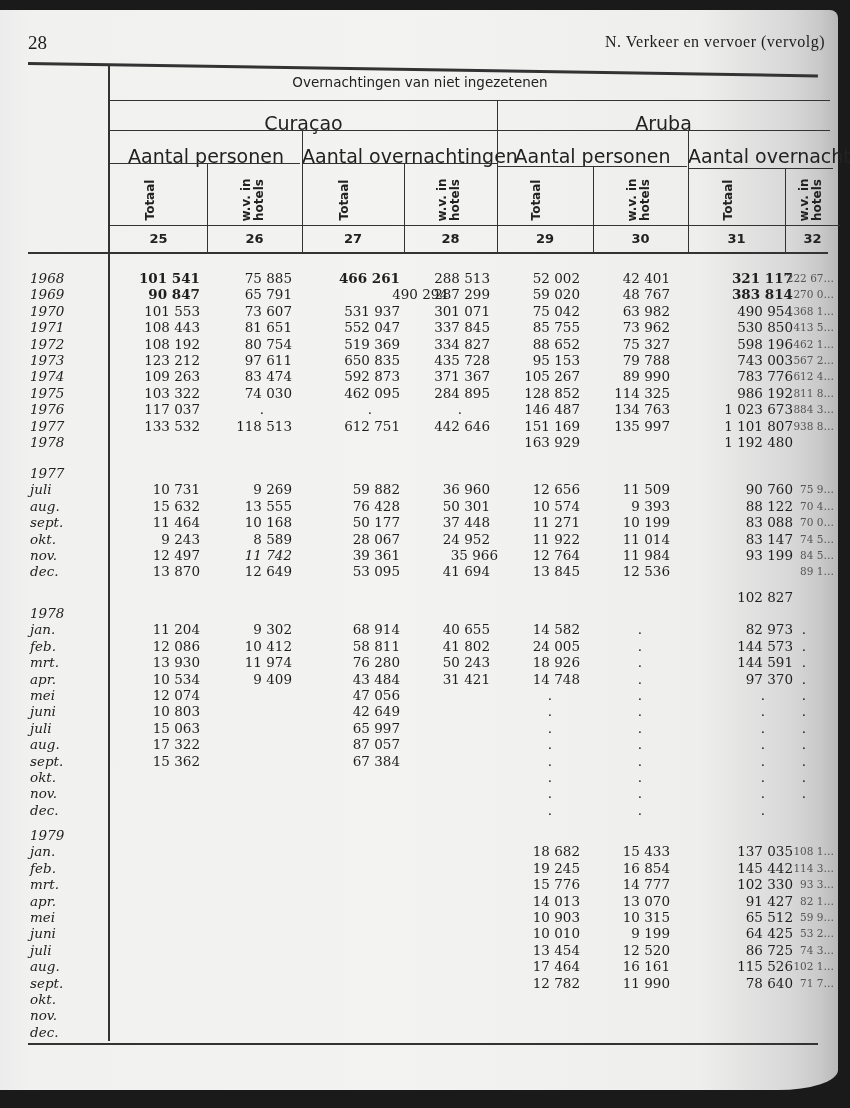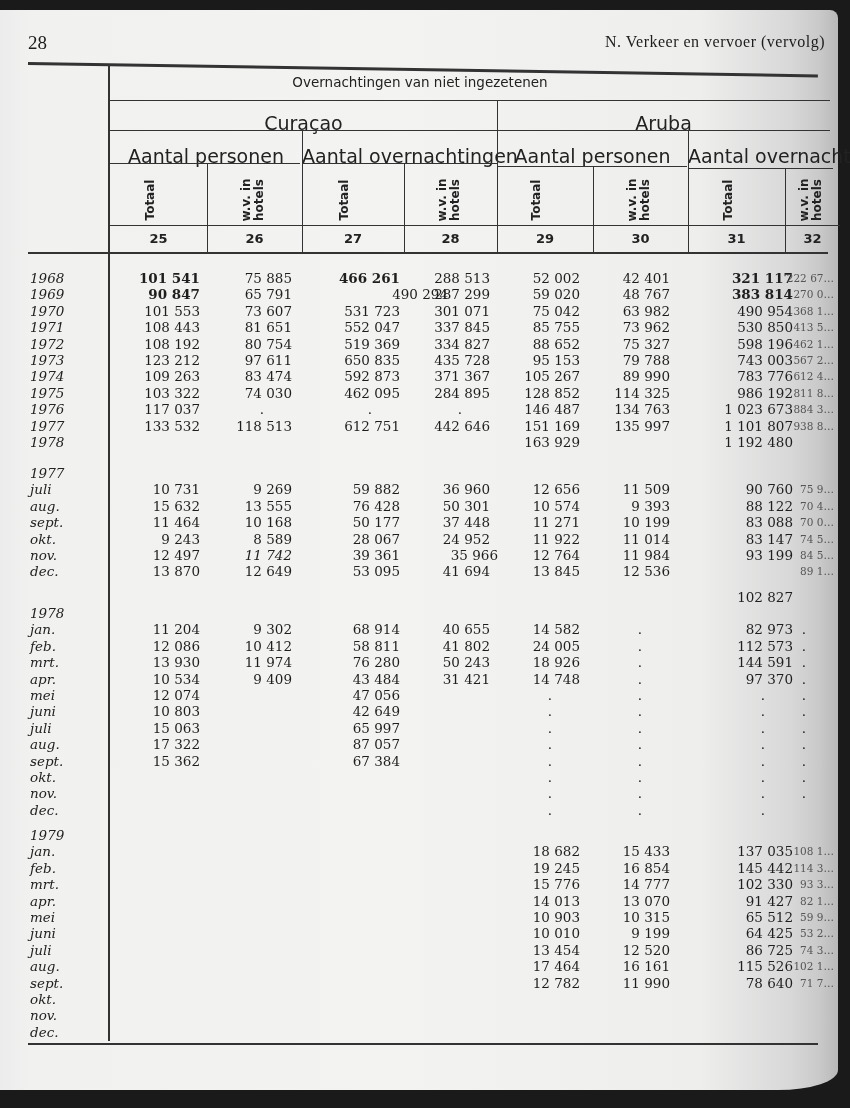--- a/index.html
+++ b/index.html
@@ -118,21 +118,21 @@
     <div class="cell" style="top: 286.4px; left: 182px; width: 110px;">65 791</div>
     <div class="cell" style="top: 286.4px; left: 290px; width: 110px; margin-left: 48px;">490 294</div>
     <div class="cell" style="top: 286.4px; left: 380px; width: 110px;">287 299</div>
     <div class="cell" style="top: 286.4px; left: 470px; width: 110px;">59 020</div>
     <div class="cell" style="top: 286.4px; left: 560px; width: 110px;">48 767</div>
     <div class="cell b" style="top: 286.4px; left: 683px; width: 110px;">383 814</div>
     <div class="cell faded" style="top: 286.4px; left: 724px; width: 110px;">270 0…</div>
     <div class="stub" style="top: 302.8px;">1970</div>
     <div class="cell" style="top: 302.8px; left: 90px; width: 110px;">101 553</div>
     <div class="cell" style="top: 302.8px; left: 182px; width: 110px;">73 607</div>
-    <div class="cell" style="top: 302.8px; left: 290px; width: 110px;">531 723</div>
+    <div class="cell" style="top: 302.8px; left: 290px; width: 110px;">531 937</div>
     <div class="cell" style="top: 302.8px; left: 380px; width: 110px;">301 071</div>
     <div class="cell" style="top: 302.8px; left: 470px; width: 110px;">75 042</div>
     <div class="cell" style="top: 302.8px; left: 560px; width: 110px;">63 982</div>
     <div class="cell" style="top: 302.8px; left: 683px; width: 110px;">490 954</div>
     <div class="cell faded" style="top: 302.8px; left: 724px; width: 110px;">368 1…</div>
     <div class="stub" style="top: 319.2px;">1971</div>
     <div class="cell" style="top: 319.2px; left: 90px; width: 110px;">108 443</div>
     <div class="cell" style="top: 319.2px; left: 182px; width: 110px;">81 651</div>
     <div class="cell" style="top: 319.2px; left: 290px; width: 110px;">552 047</div>
     <div class="cell" style="top: 319.2px; left: 380px; width: 110px;">337 845</div>
@@ -262,21 +262,21 @@
     <div class="cell" style="top: 621.4px; left: 630px; width: 20px; text-align: center;">.</div>
     <div class="cell" style="top: 621.4px; left: 683px; width: 110px;">82 973</div>
     <div class="cell" style="top: 621.4px; left: 794px; width: 20px; text-align: center;">.</div>
     <div class="stub" style="top: 637.8px;">feb.</div>
     <div class="cell" style="top: 637.8px; left: 90px; width: 110px;">12 086</div>
     <div class="cell" style="top: 637.8px; left: 182px; width: 110px;">10 412</div>
     <div class="cell" style="top: 637.8px; left: 290px; width: 110px;">58 811</div>
     <div class="cell" style="top: 637.8px; left: 380px; width: 110px;">41 802</div>
     <div class="cell" style="top: 637.8px; left: 470px; width: 110px;">24 005</div>
     <div class="cell" style="top: 637.8px; left: 630px; width: 20px; text-align: center;">.</div>
-    <div class="cell" style="top: 637.8px; left: 683px; width: 110px;">112 573</div>
+    <div class="cell" style="top: 637.8px; left: 683px; width: 110px;">144 573</div>
     <div class="cell" style="top: 637.8px; left: 794px; width: 20px; text-align: center;">.</div>
     <div class="stub" style="top: 654.2px;">mrt.</div>
     <div class="cell" style="top: 654.2px; left: 90px; width: 110px;">13 930</div>
     <div class="cell" style="top: 654.2px; left: 182px; width: 110px;">11 974</div>
     <div class="cell" style="top: 654.2px; left: 290px; width: 110px;">76 280</div>
     <div class="cell" style="top: 654.2px; left: 380px; width: 110px;">50 243</div>
     <div class="cell" style="top: 654.2px; left: 470px; width: 110px;">18 926</div>
     <div class="cell" style="top: 654.2px; left: 630px; width: 20px; text-align: center;">.</div>
     <div class="cell" style="top: 654.2px; left: 683px; width: 110px;">144 591</div>
     <div class="cell" style="top: 654.2px; left: 794px; width: 20px; text-align: center;">.</div>

